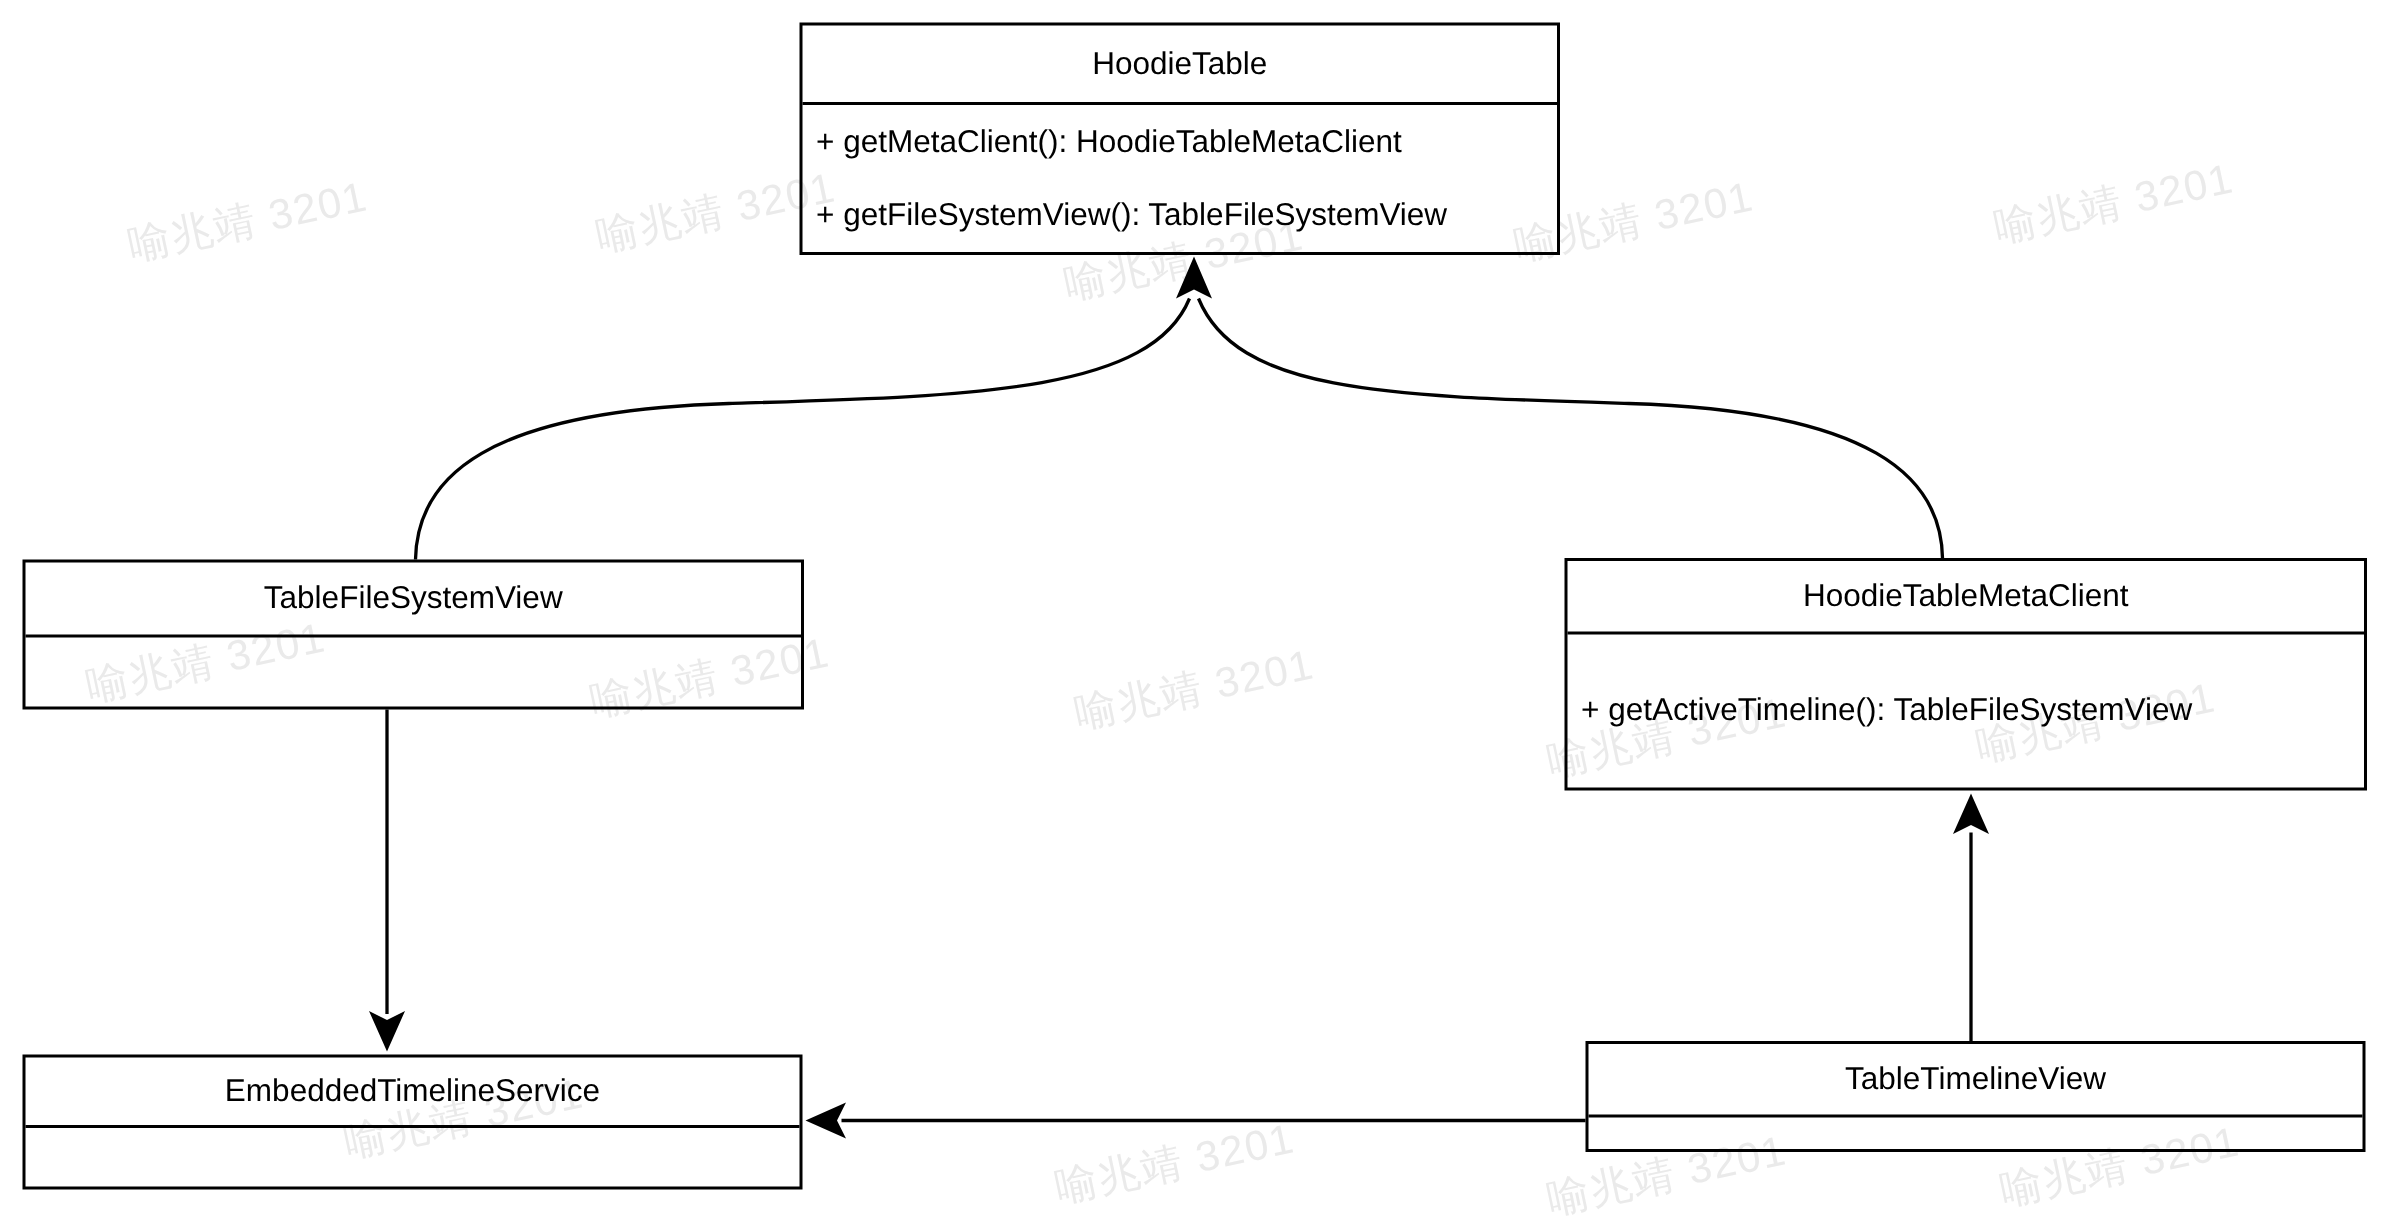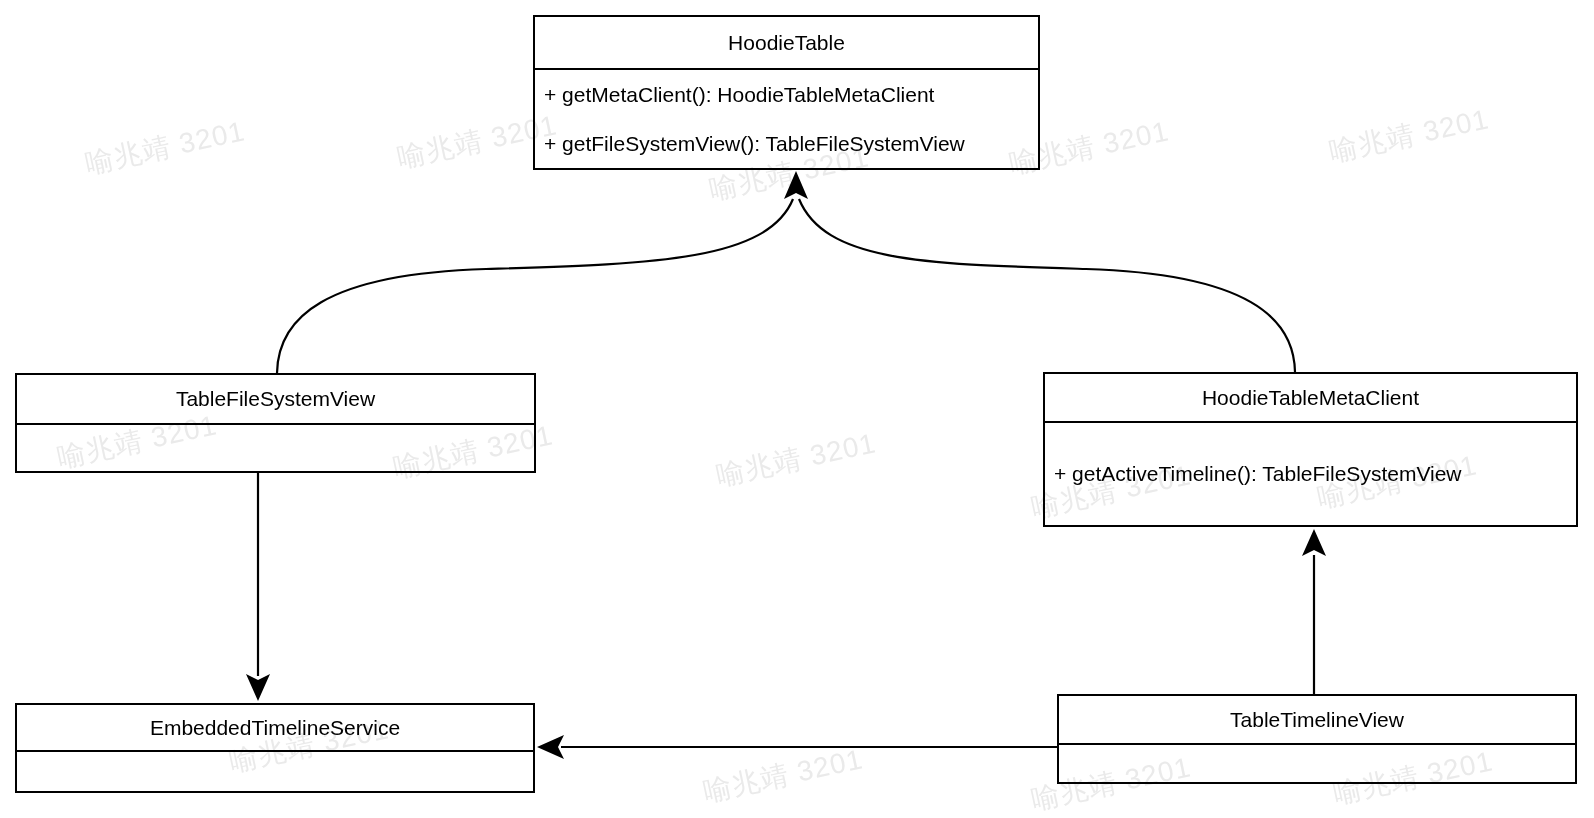--- a/index.html
+++ b/index.html
@@ -125,18 +125,18 @@
     <div class="uml-body">
       <div class="uml-method">+ getActiveTimeline(): TableFileSystemView</div>
     </div>
   </div>
 
   <div class="uml-class" style="left:15px;top:703px;width:520px;height:90px;">
     <div class="uml-title" style="height:47px;">EmbeddedTimelineService</div>
     <div class="uml-body"></div>
   </div>
 
-  <div class="uml-class" style="left:1057px;top:694px;width:520px;height:90px;">
+  <div class="uml-class" style="left:1057px;top:694px;width:520px;height:74px;">
     <div class="uml-title" style="height:49px;">TableTimelineView</div>
     <div class="uml-body"></div>
   </div>
 
 </div>
 
 </body></html>

